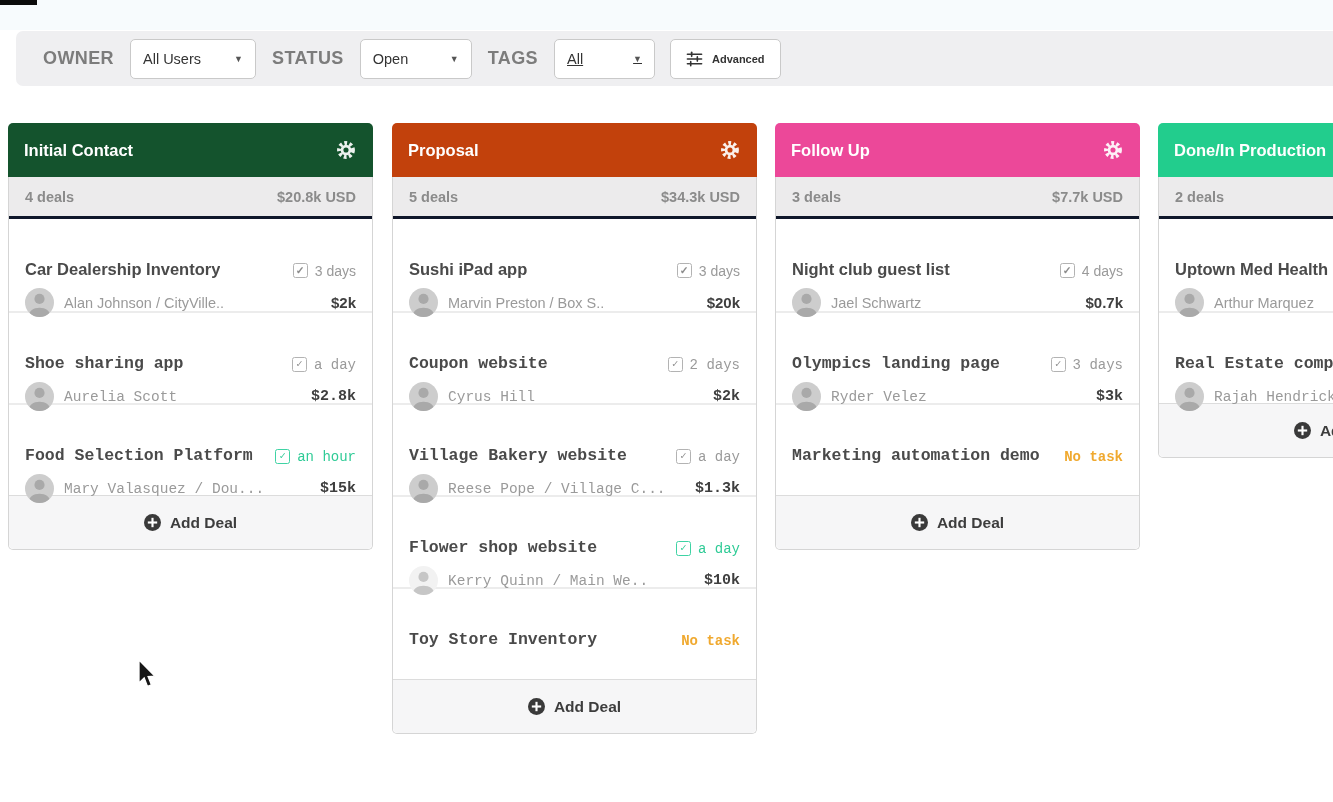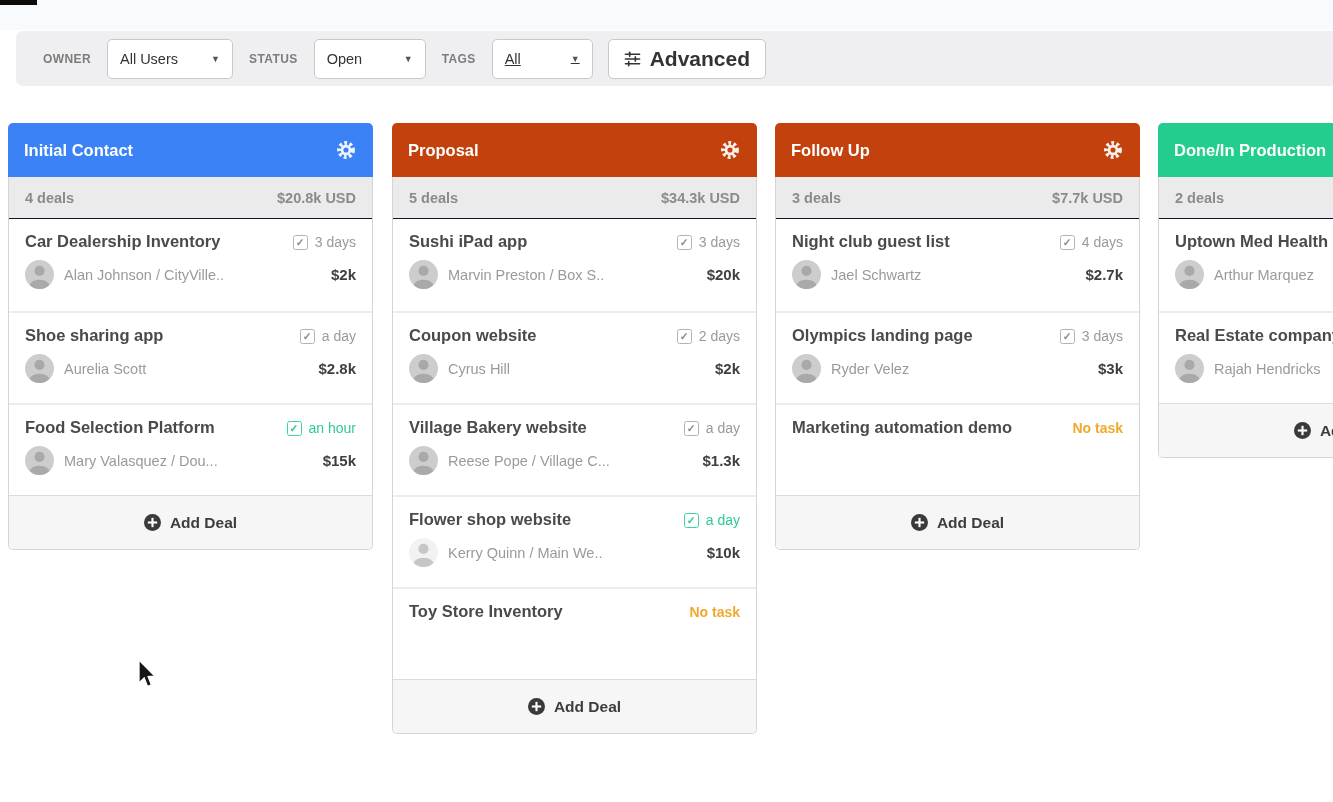--- a/index.html
+++ b/index.html
@@ -9,51 +9,51 @@
     background:#ffffff; font-family:"Liberation Sans", sans-serif;
   }
   .top-strip { position:absolute; top:0; left:0; width:1333px; height:30px; background:#f7fbfd; }
   .artifact { position:absolute; top:0; left:0; width:37px; height:5px; background:#0b0b0b; }
 
   
   .filter-bar {
     position:absolute; top:31px; left:16px; width:1324px; height:55px;
     background:#efeff1; border-radius:7px; display:flex; align-items:center; padding-left:11px;
   }
-  .f-label { font-size:12px; font-weight:700; color:#7c7c7c; letter-spacing:.4px; margin:0 16px;text-align:right; }
+  .f-label { font-size:18px; font-weight:700; color:#7c7c7c; letter-spacing:.4px; margin:0 16px;text-align:right; }
   .dropdown {
     height:40px; background:#fff; border:1px solid #c9c9c9; border-radius:5px;
     display:flex; align-items:center; justify-content:space-between;
     padding:0 12px; font-size:14.5px; color:#333; cursor:pointer;
   }
   .dd-owner { width:126px; } .dd-status { width:112px; } .dd-tags { width:101px;text-decoration:underline; }
   .caret { font-size:9px; color:#555; margin-left:10px; }
   .adv-btn {
     height:40px; margin-left:15px; background:#fff; border:1px solid #c9c9c9; border-radius:5px;
     display:flex; align-items:center; padding:0 15px; gap:9px;
-    font-size:21px; font-weight:600; color:#333; cursor:pointer;
+    font-size:11px; font-weight:600; color:#333; cursor:pointer;
   }
 
   
   .column { position:absolute; top:123px; width:365px; }
   .col-header {
     height:54px; border-radius:5px 5px 0 0; display:flex; align-items:center;
     justify-content:space-between; padding:0 16px;
   }
   .col-title { color:#fff; font-size:16.5px; font-weight:700; white-space:nowrap; overflow:hidden; }
   .gear { display:flex; align-items:center; cursor:pointer; opacity:.92; }
   .col-body { border:1px solid #d5d5d5; border-top:none; border-radius:0 0 5px 5px; background:#fff; }
   .stats {
-    height:42px; background:#ecebec; border-bottom:1px solid #0f172a;
+    height:42px; background:#ecebec; border-bottom:3px solid #0f172a;
     display:flex; align-items:center; justify-content:space-between; padding:0 16px;
     font-size:14.5px; font-weight:700; color:#8b8b8b;
   }
   .card { height:92px; padding:13px 16px 0 16px; background:#fff; cursor:pointer; }
-  .card + .card { border-top:2px solid #ececec; }
-  .card-top { display:flex; justify-content:space-between; align-items:flex-start; }
+  .card + .card { border-top:2px solid #ececec;font-family:Liberation Mono, monospace; }
+  .card-top { display:flex; justify-content:space-between; align-items:center;margin-top:28px; }
   .card-title { font-size:16.5px; font-weight:600; color:#4a4a4a; white-space:nowrap; overflow:hidden; }
   .card-meta { display:flex; align-items:center; gap:7px; flex:none; margin-left:8px; padding-top:2px; }
   .task-text { font-size:14px; color:#9a9a9a; white-space:nowrap; }
   .cb {
     width:15px; height:15px; border:1.5px solid #b3b3b3; border-radius:2.5px;
     display:flex; align-items:center; justify-content:center;
     font-size:10.5px; font-weight:700; color:#8c8c8c; line-height:1;
   }
   .card-meta.green .cb { border-color:#3fd3a4; color:#2fcb96; }
   .card-meta.green .task-text { color:#2fcb96; }
@@ -104,21 +104,21 @@
         <line x1="6" y1="0.8" x2="6" y2="5.2"></line>
           <line x1="12" y1="5.8" x2="12" y2="10.2"></line>
           <line x1="5" y1="10.8" x2="5" y2="15.2"></line>
       </svg>
     </span>
     <span>Advanced</span>
   </div>
 </div>
 
 <div class="column" style="left:8px">
-  <div class="col-header" style="background-color: #3b82f6; gap: 21px;">
+  <div class="col-header" style="background-color: #14532d; gap: 21px;">
     <span class="col-title">Initial Contact</span>
     <span class="gear">
       <svg width="22" height="22" viewBox="0 0 24 24">
           <circle cx="12" cy="12" r="7.5" fill="none" stroke="#fff" stroke-width="4.5" stroke-dasharray="3 2.55"></circle>
           <circle cx="12" cy="12" r="4.3" fill="none" stroke="#fff" stroke-width="3"></circle>
         </svg>
     </span>
   </div>
   <div class="col-body">
     <div class="stats">
@@ -311,21 +311,21 @@
             <rect x="7" y="3.6" width="2" height="8.8" fill="#fff"></rect>
             <rect x="3.6" y="7" width="8.8" height="2" fill="#fff"></rect>
           </svg>
         </span>
       <span>Add Deal</span>
     </div>
   </div>
 </div>
 
 <div class="column" style="left:775px">
-  <div class="col-header" style="background-color: #c2410c;">
+  <div class="col-header" style="background-color: #ec4899;">
     <span class="col-title">Follow Up</span>
     <span class="gear">
       <svg width="22" height="22" viewBox="0 0 24 24">
           <circle cx="12" cy="12" r="7.5" fill="none" stroke="#fff" stroke-width="4.5" stroke-dasharray="3 2.55"></circle>
           <circle cx="12" cy="12" r="4.3" fill="none" stroke="#fff" stroke-width="3"></circle>
         </svg>
     </span>
   </div>
   <div class="col-body">
     <div class="stats">
@@ -342,21 +342,21 @@
         </span>
       </div>
       <div class="card-bottom">
         <span class="avatar">
             <svg width="29" height="29" viewBox="0 0 24 24">
               <circle cx="12" cy="9" r="4.2" fill="#a9a9a9"></circle>
               <path d="M3 24c0-5 4-7.6 9-7.6s9 2.6 9 7.6z" fill="#a9a9a9"></path>
             </svg>
           </span>
         <span class="person">Jael Schwartz</span>
-        <span class="value">$2.7k</span>
+        <span class="value">$0.7k</span>
       </div>
     </div>
 
     <div class="card">
       <div class="card-top">
         <span class="card-title">Olympics landing page</span>
         <span class="card-meta">
           <span class="cb">✓</span>
           <span class="task-text">3 days</span>
         </span>

